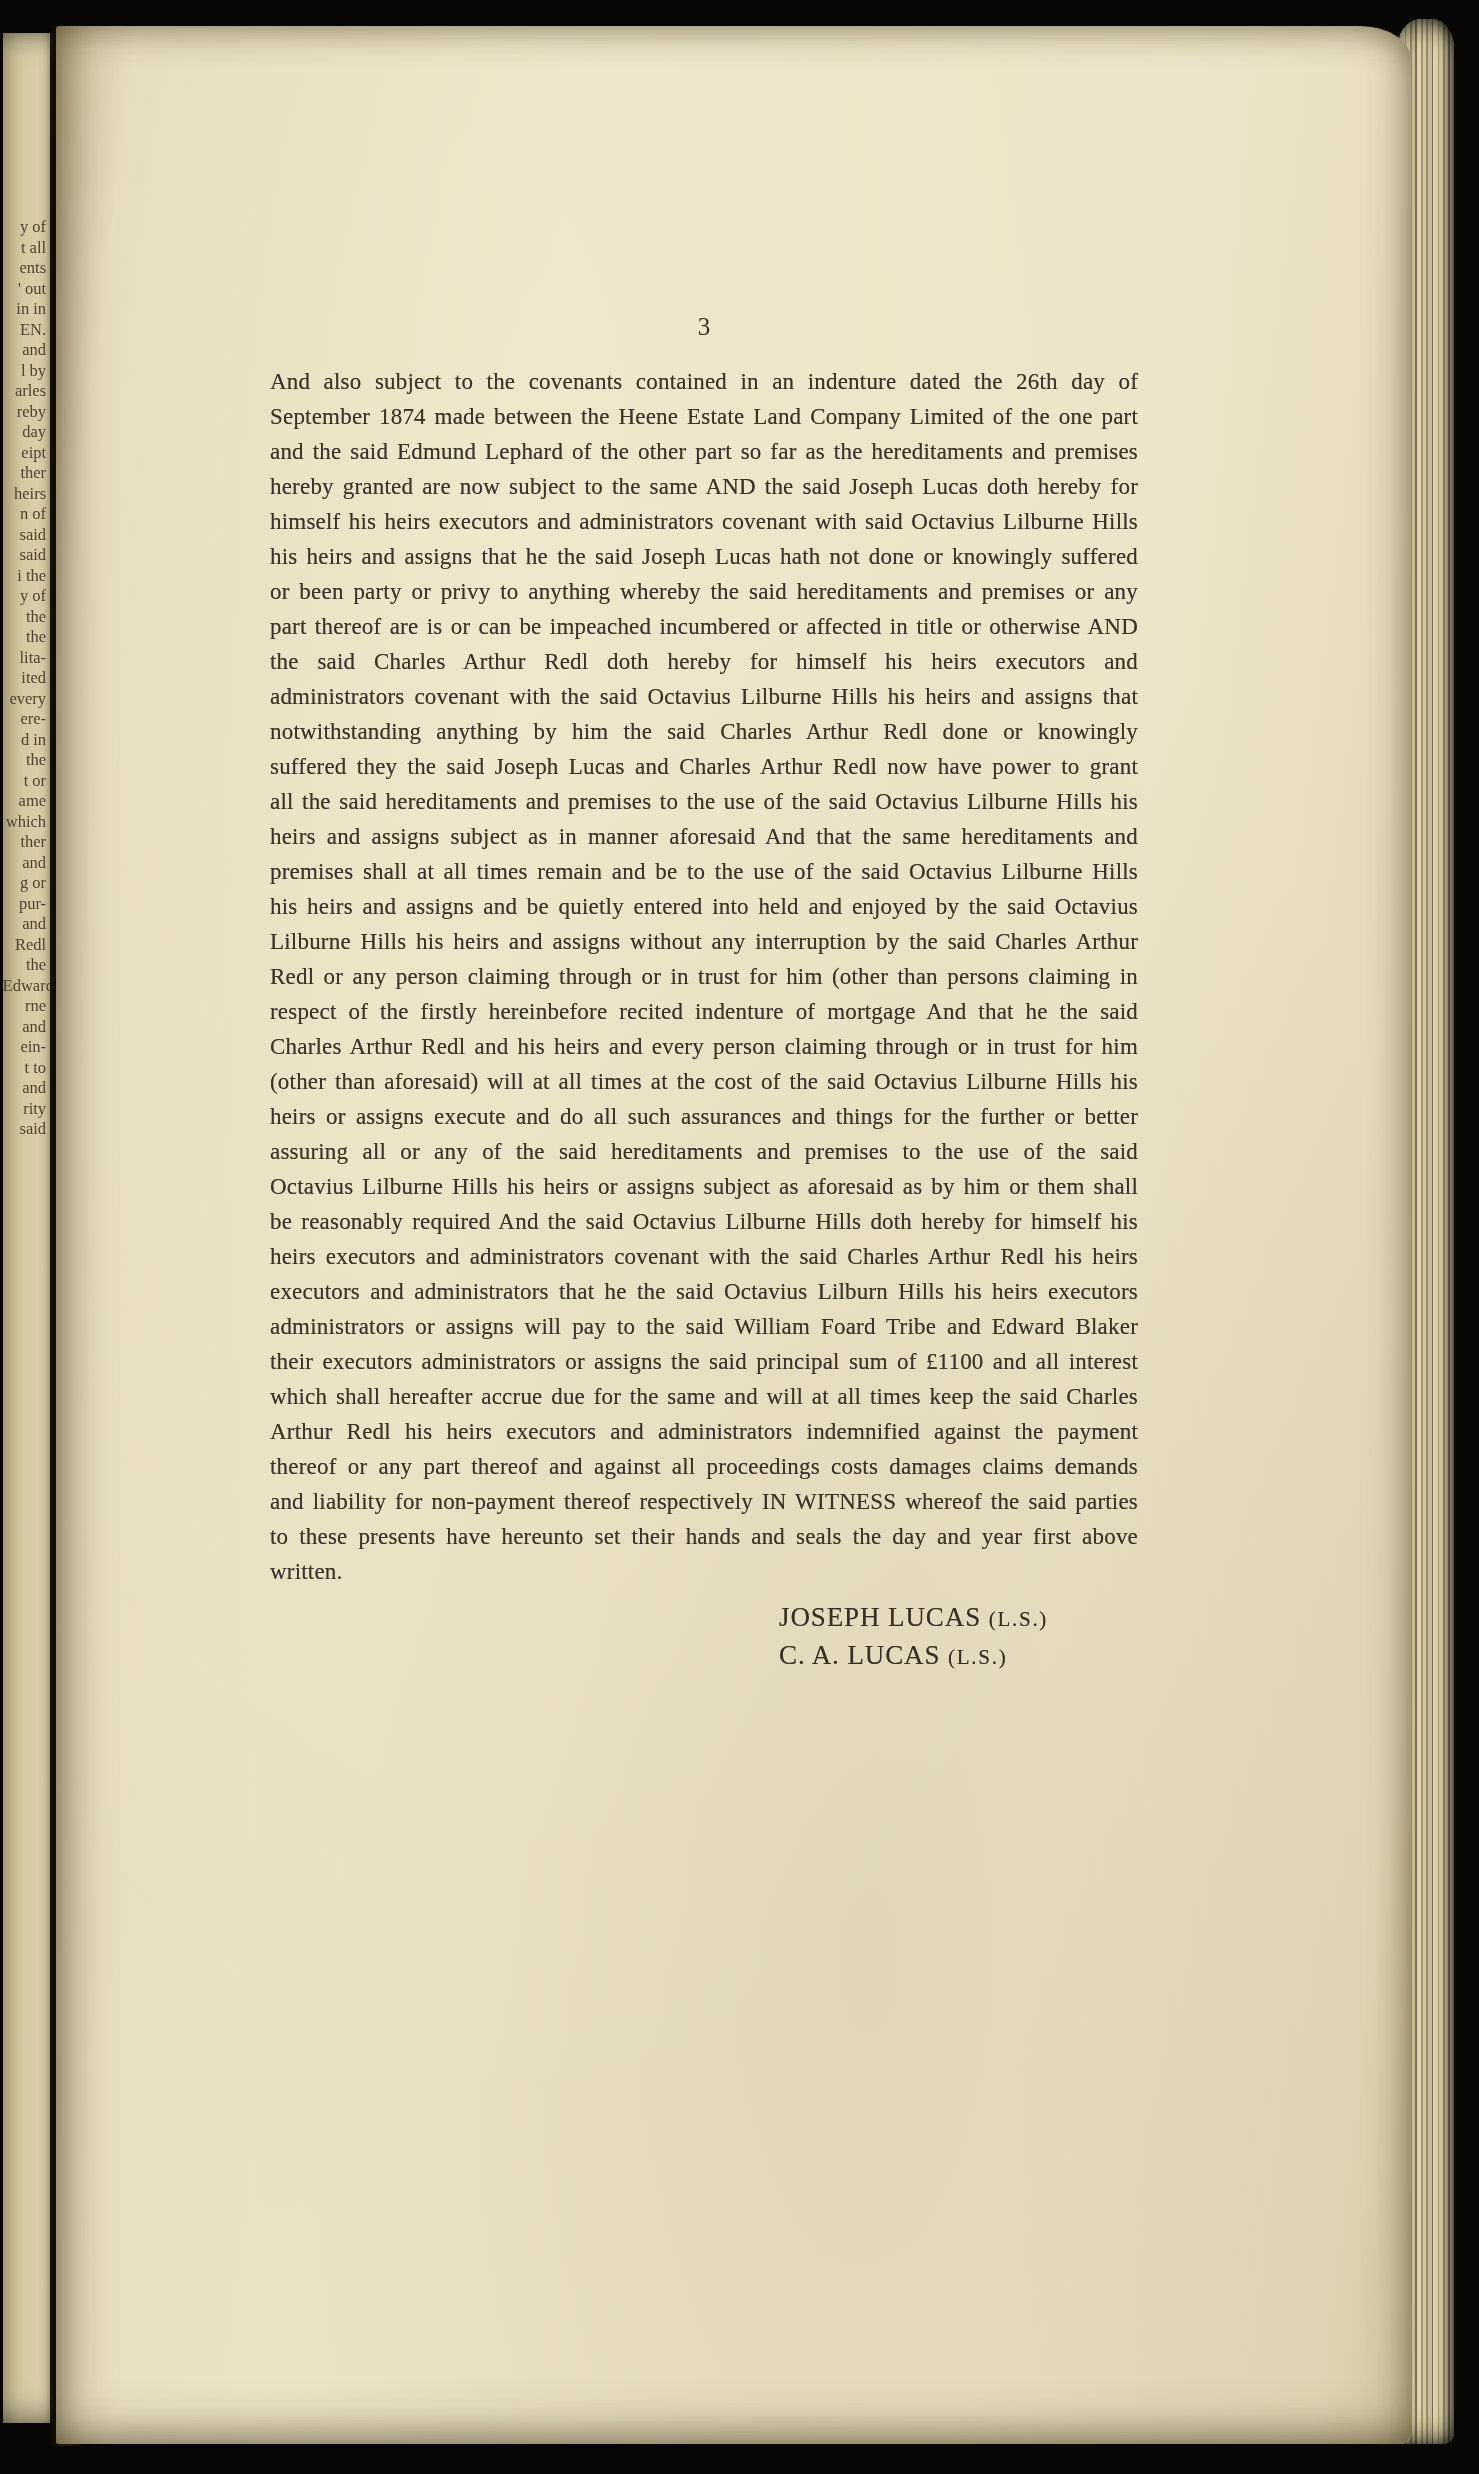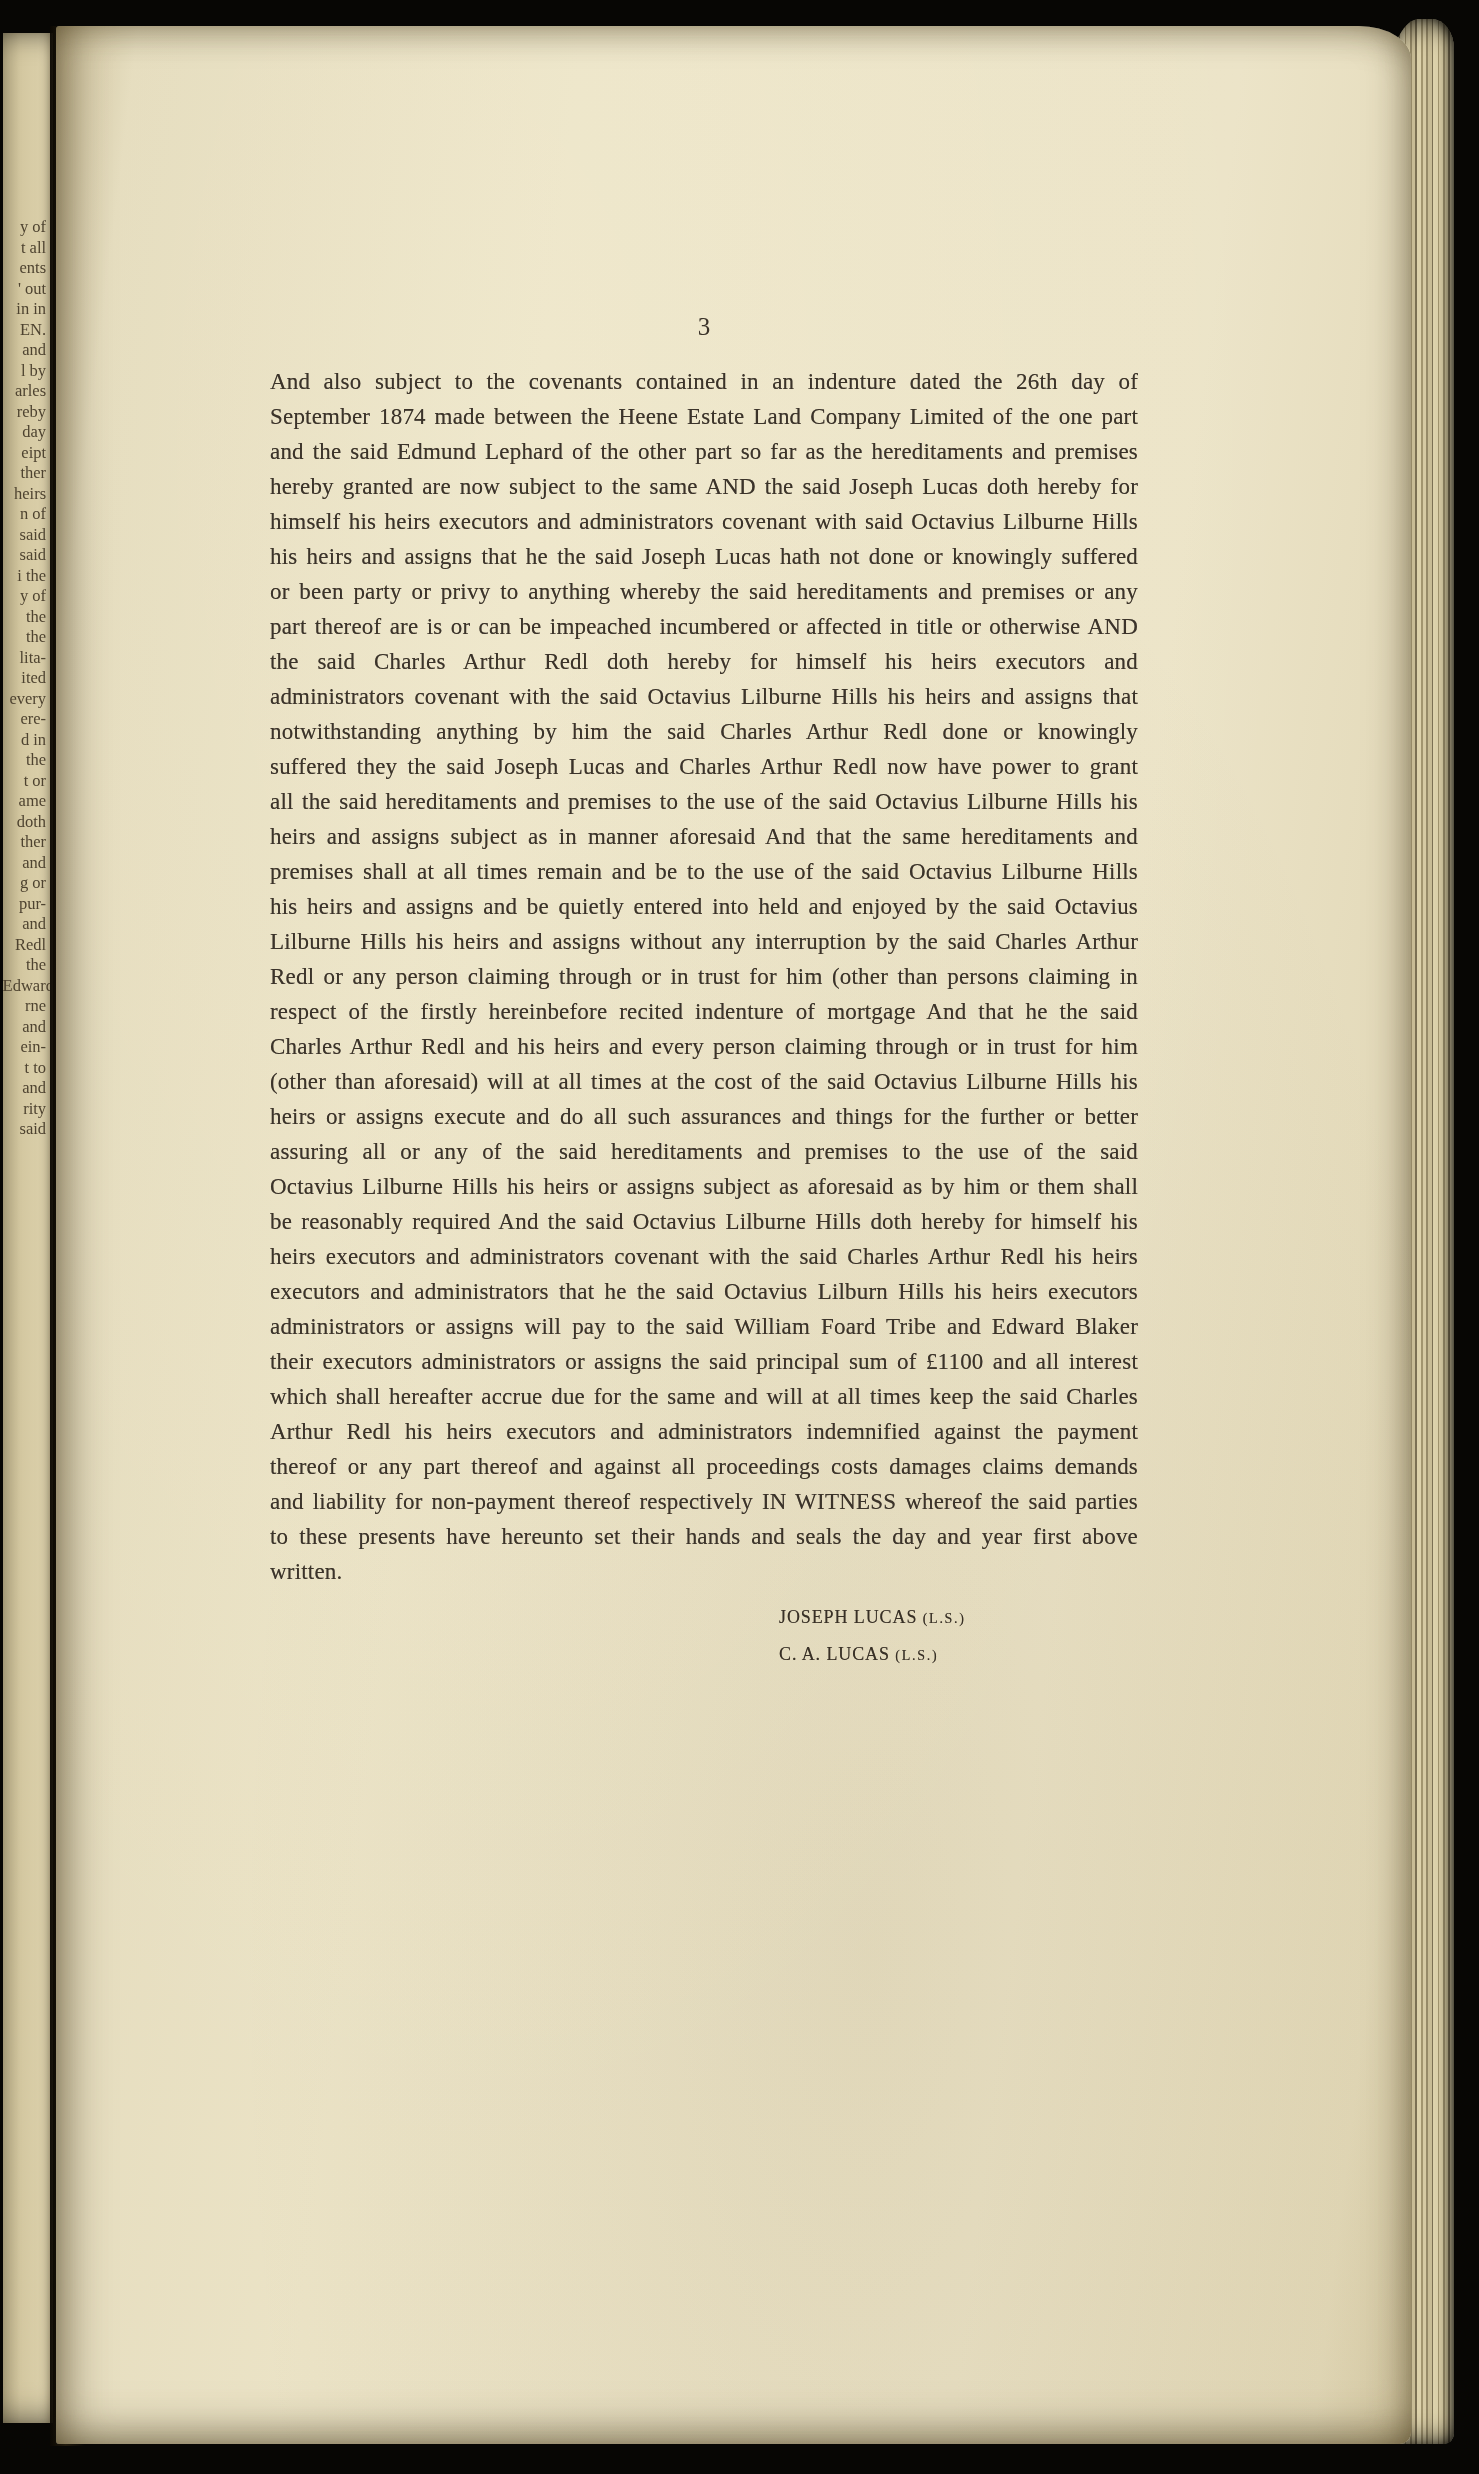--- a/index.html
+++ b/index.html
@@ -86,21 +86,21 @@
     font-size: 23px;
     line-height: 35px;
     color: #3b332a;
     text-align: justify;
     word-spacing: 2.2px;
     letter-spacing: 0.2px;
     text-shadow: 0 0 0.5px rgba(59,51,42,.55);
   }
   .signatures { margin-top: 10.4px; padding-left: 509px; }
   .signature-line {
-    font-size: 18px;
+    font-size: 27px;
     line-height: 36px;
     color: #383026;
     letter-spacing: 0.9px;
     white-space: nowrap;
     text-shadow: 0 0 0.5px rgba(56,48,38,.55);
   }
   .seal { font-size: 0.78em; letter-spacing: 1.7px; }
 </style>
 </head>
 <body>
@@ -134,21 +134,21 @@
         <div class="fragment">the</div>
         <div class="fragment">the</div>
         <div class="fragment">lita-</div>
         <div class="fragment">ited</div>
         <div class="fragment">every</div>
         <div class="fragment">ere-</div>
         <div class="fragment">d in</div>
         <div class="fragment">the</div>
         <div class="fragment">t or</div>
         <div class="fragment">ame</div>
-        <div class="fragment">doth</div>
+        <div class="fragment">which</div>
         <div class="fragment">ther</div>
         <div class="fragment">and</div>
         <div class="fragment">g or</div>
         <div class="fragment">pur-</div>
         <div class="fragment">and</div>
         <div class="fragment">Redl</div>
         <div class="fragment">the</div>
         <div class="fragment">Edward</div>
         <div class="fragment">rne</div>
         <div class="fragment">and</div>

